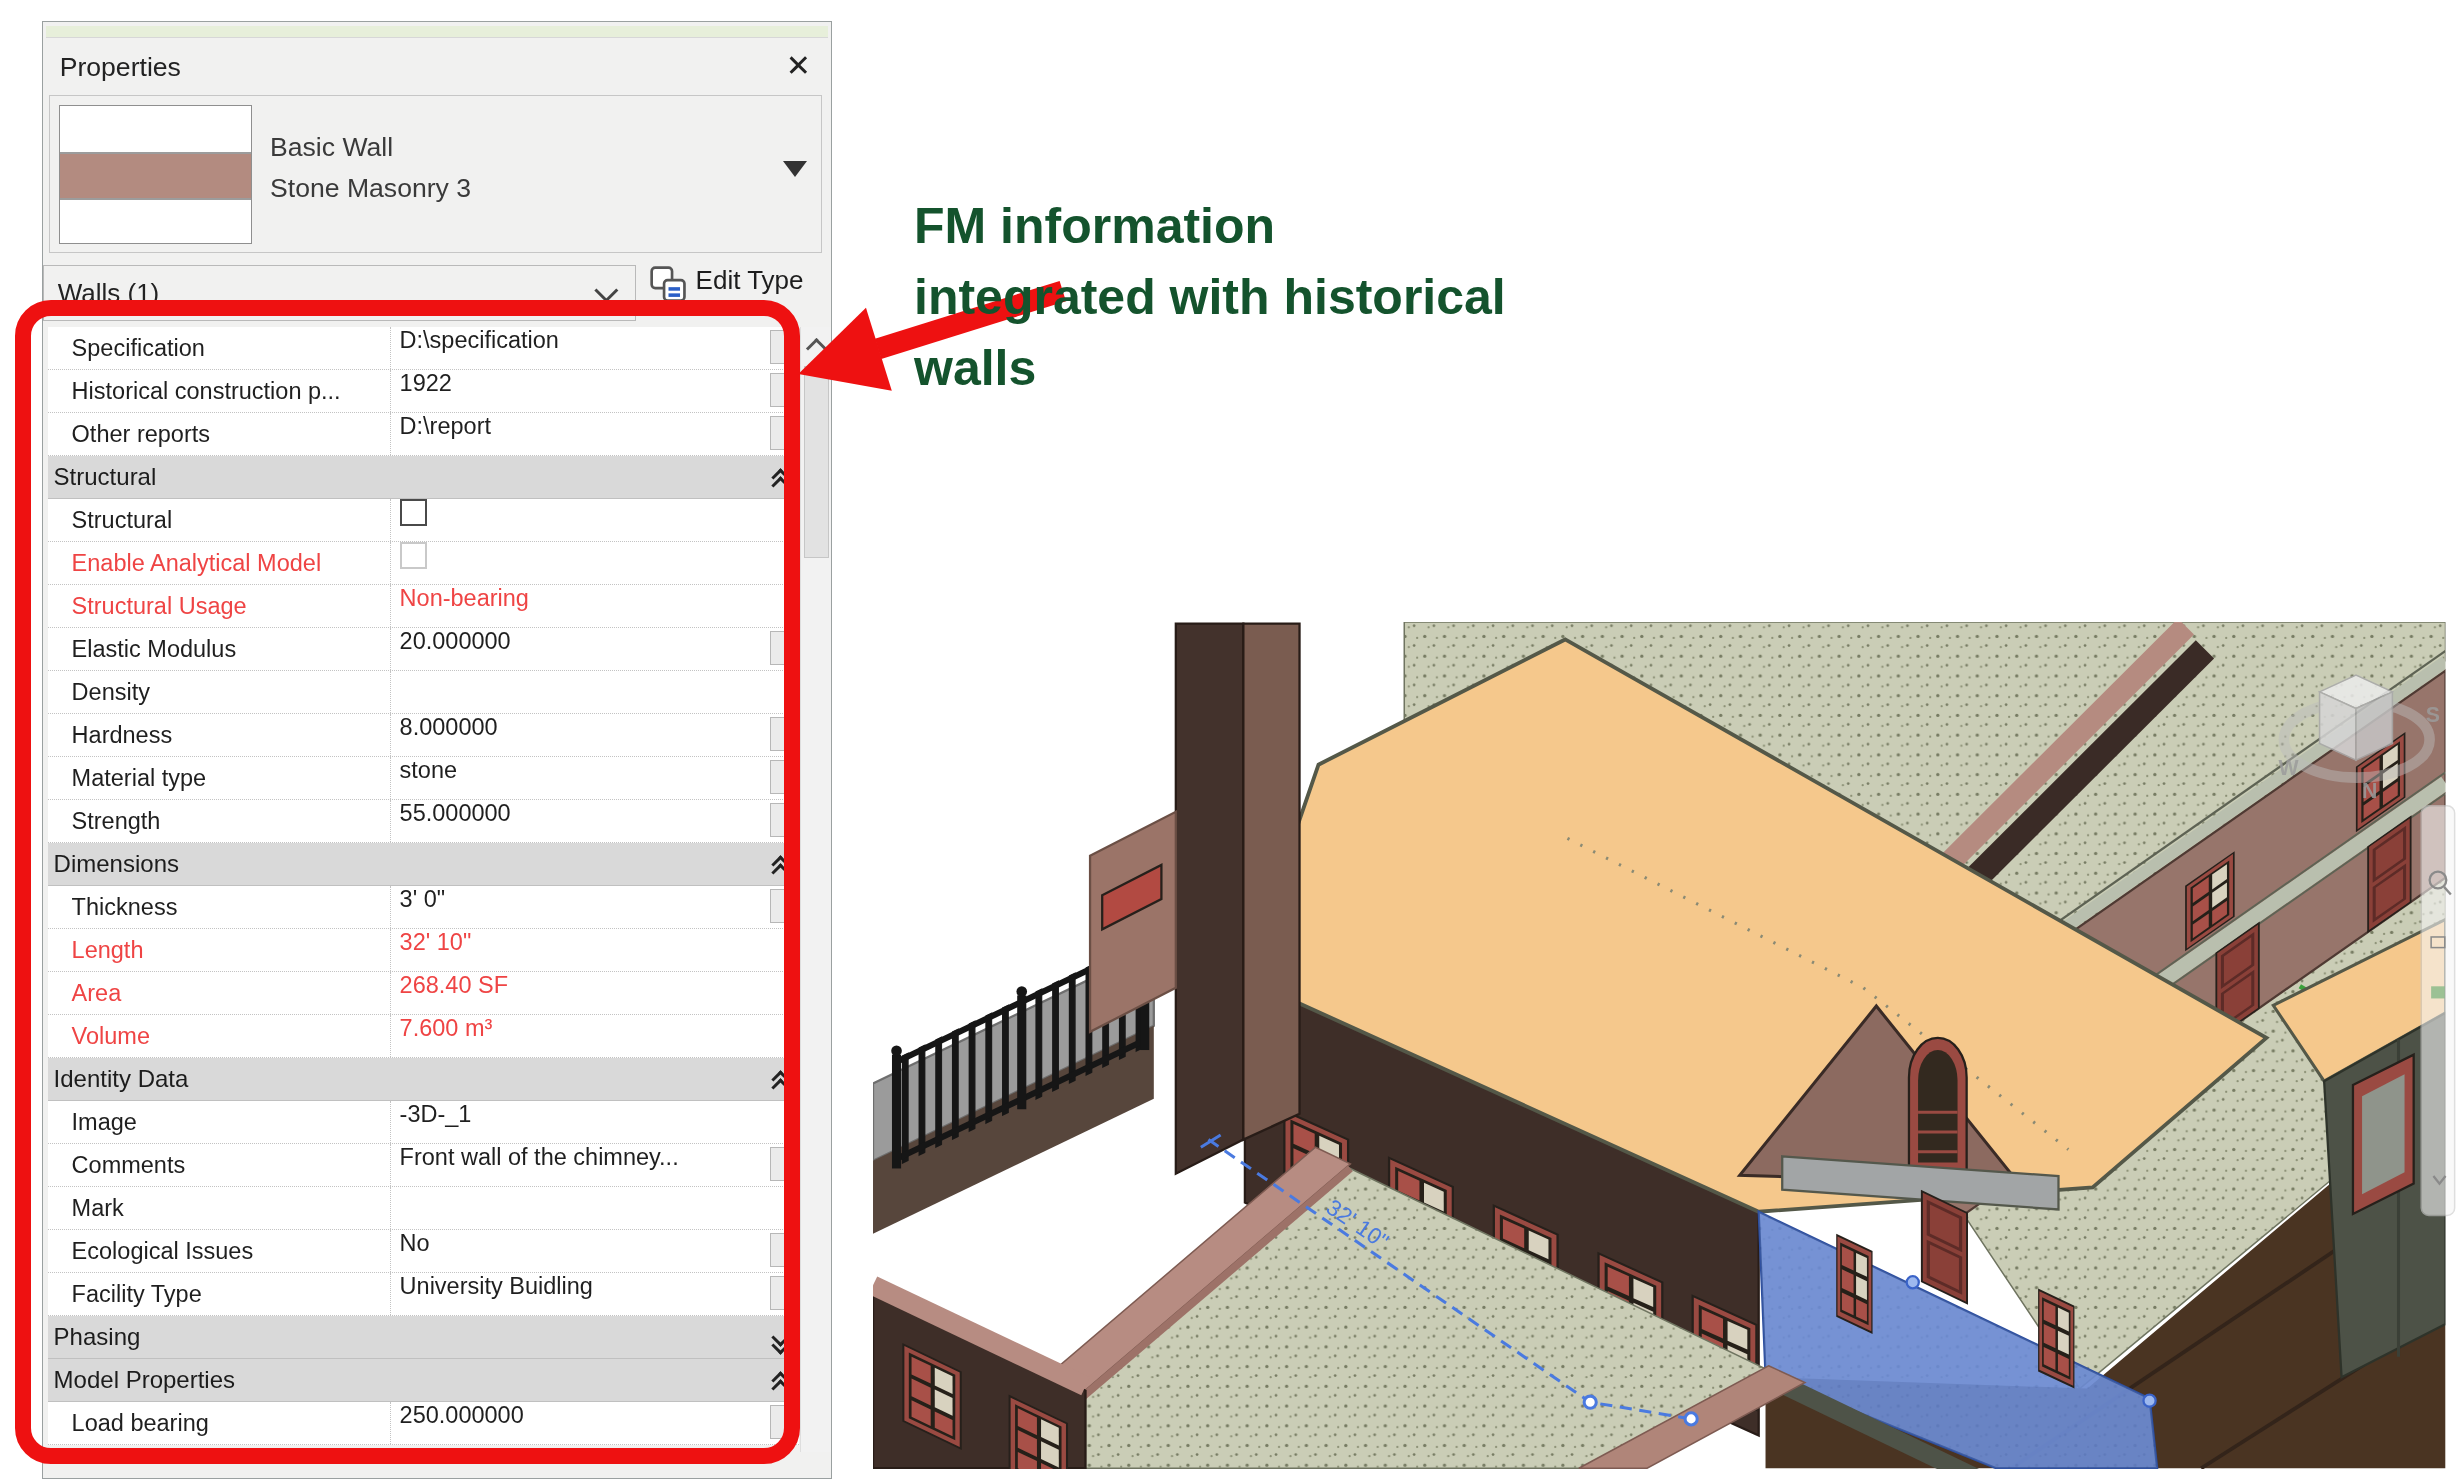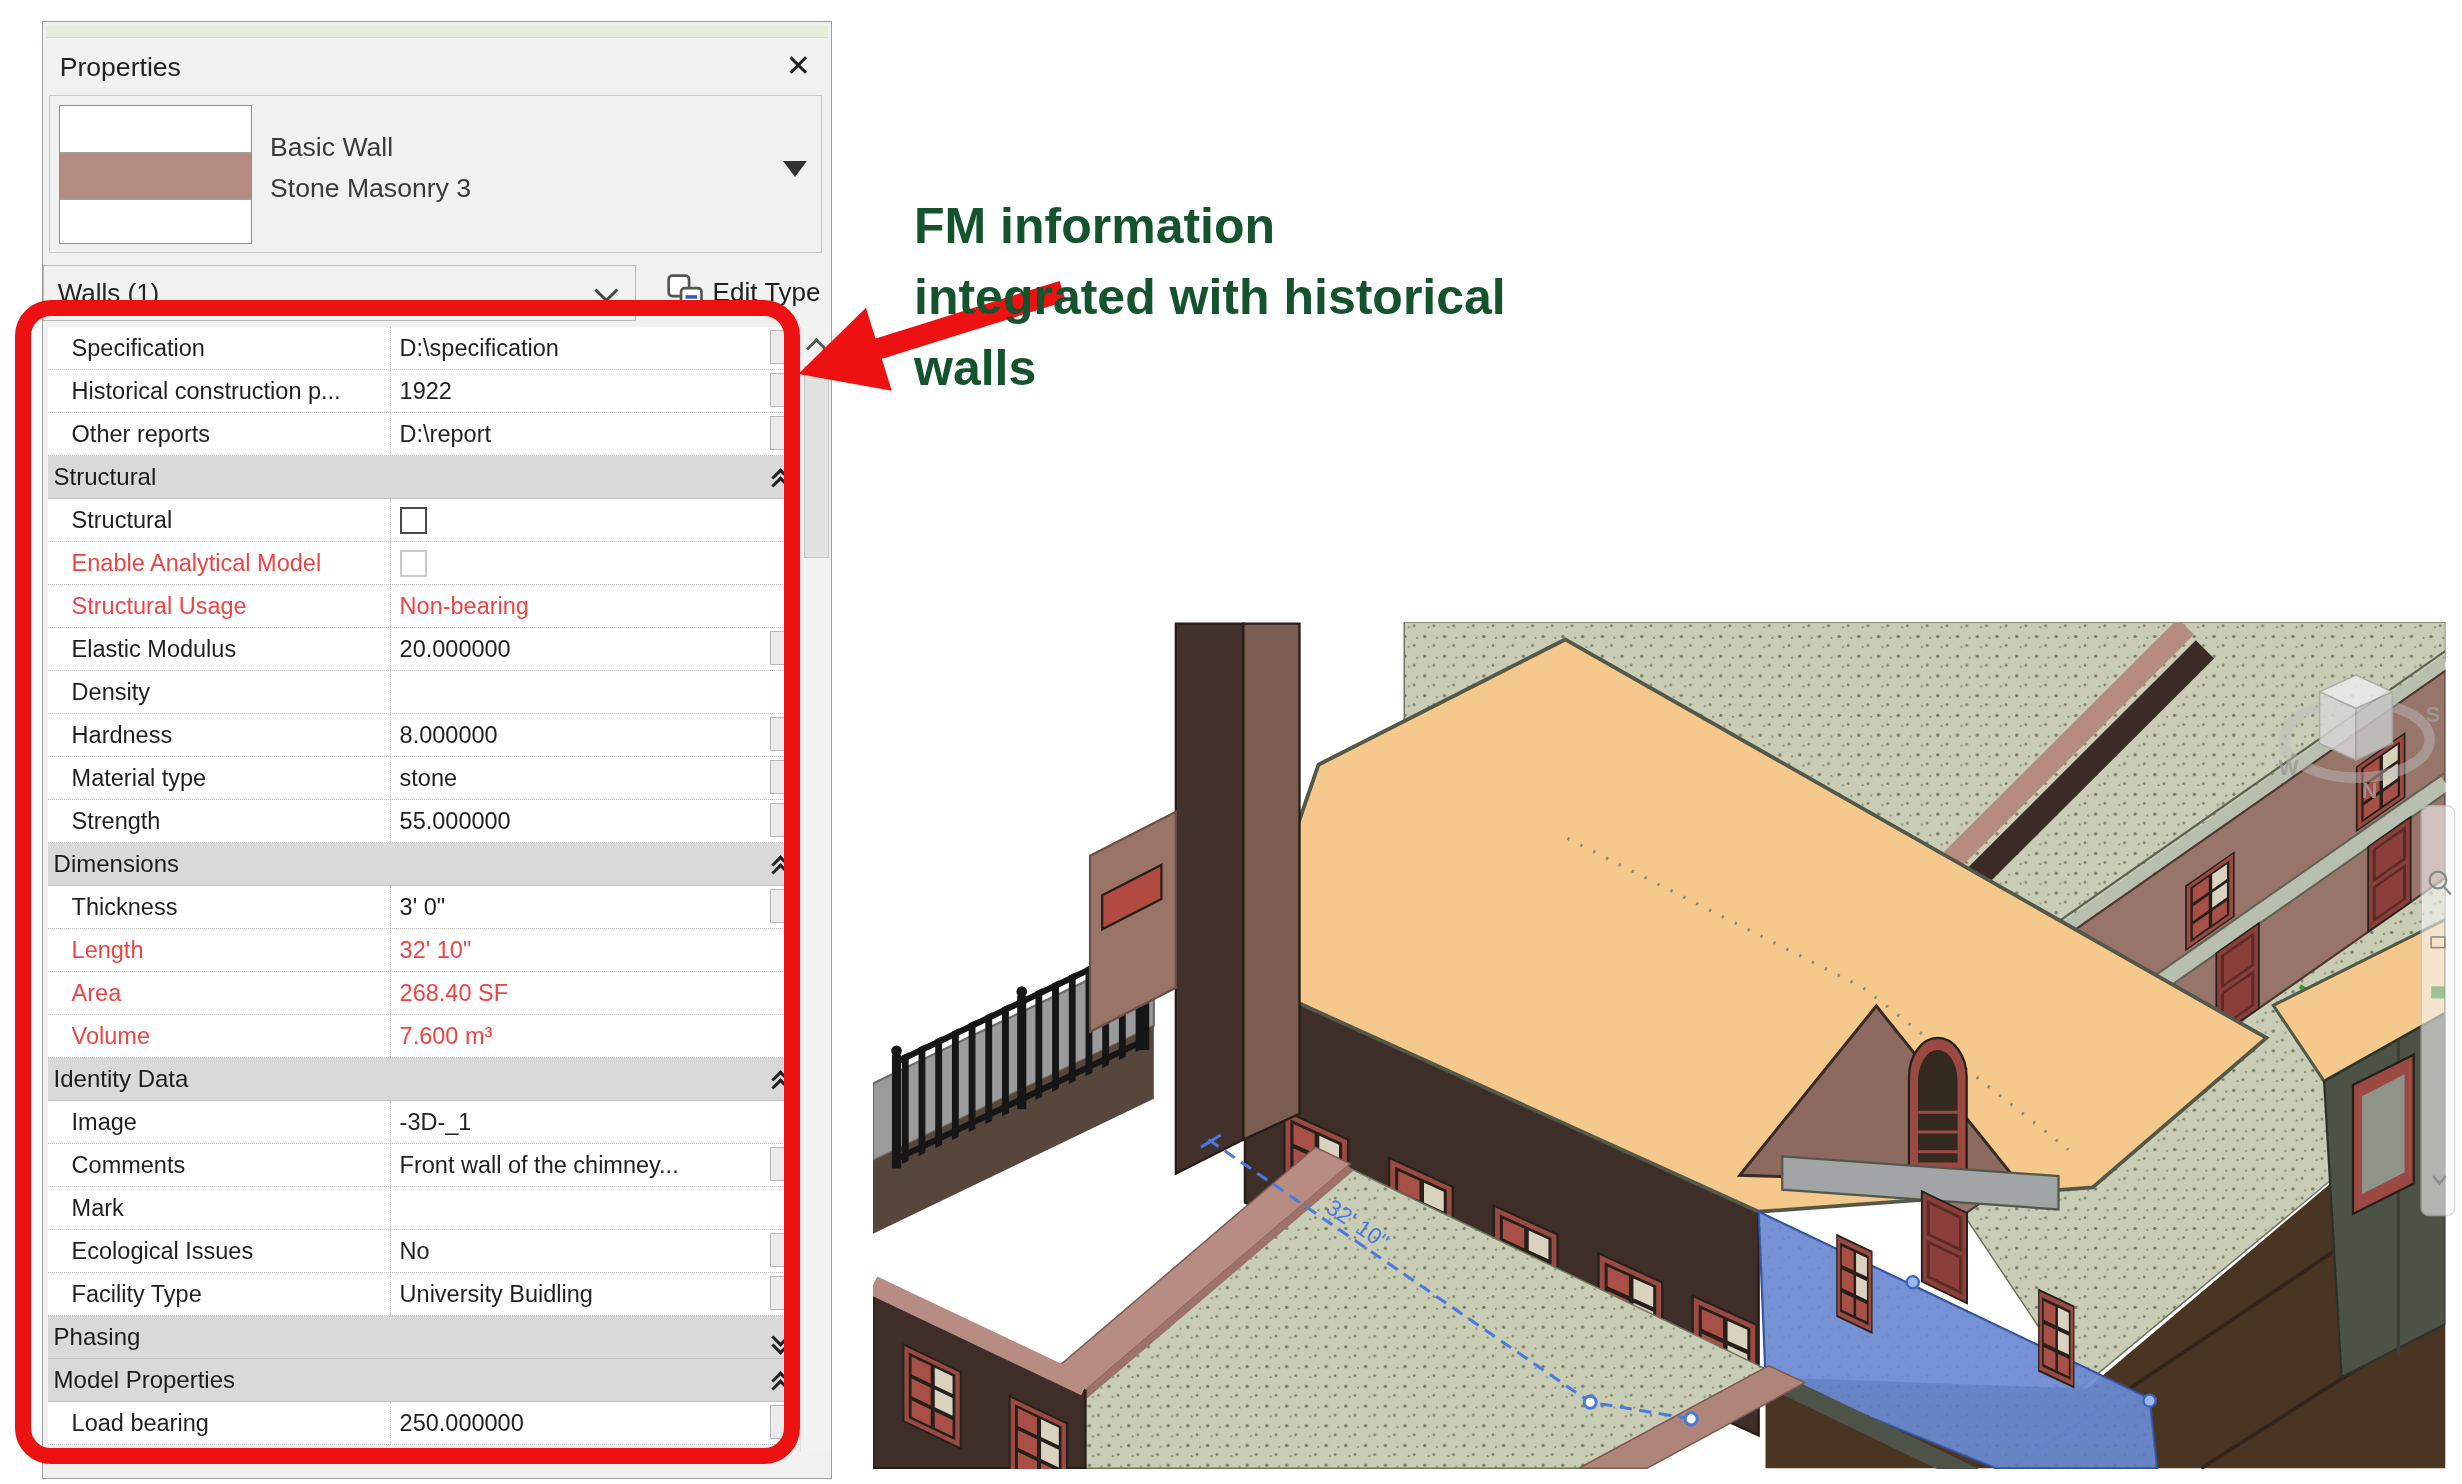--- a/index.html
+++ b/index.html
@@ -20,32 +20,32 @@
   .tlabel1{position:absolute;left:220px;top:36px;font-size:26.6px;color:#3a3a3a;}
   .tlabel2{position:absolute;left:220px;top:77px;font-size:26.6px;color:#3a3a3a;}
   .ddown{position:absolute;right:13.7px;top:65px;width:0;height:0;border-left:12px solid transparent;
          border-right:12px solid transparent;border-top:16.7px solid #333;}
   .wallsrow{position:absolute;left:0px;top:238px;width:100%;height:65px;}
   .combo{position:absolute;left:0px;top:4.6px;width:593px;height:56px;background:#f1f1f0;
          border:1.5px solid #b9b9b9;box-sizing:border-box;}
   .combo .ctext{position:absolute;left:13.7px;top:12px;font-size:26px;color:#222;}
   .chev-down{position:absolute;right:20px;top:16.7px;width:13.7px;height:13.7px;
              border-right:3px solid #444;border-bottom:3px solid #444;transform:rotate(45deg);}
-  .edittype{position:absolute;left:623px;top:4.6px;width:167px;height:56px;display:flex;align-items:center;cursor:pointer;}
+  .edittype{position:absolute;left:606px;top:4.6px;width:167px;height:56px;display:flex;cursor:pointer;}
   .edittype .etlabel{font-size:26px;color:#1d1d1d;margin-left:7.6px;}
 
   
   .ptable{position:absolute;left:4.6px;top:305px;width:751px;}
   .prow{display:flex;height:43px;box-sizing:border-box;border-bottom:1.5px dotted #c3c3c3;background:#ffffff;}
   .prow.header{background:#d9d9d9;border-bottom:1.5px solid #c0c0c0;align-items:center;
                justify-content:space-between;padding:0 12px 0 6px;}
   .hlabel{font-size:24px;color:#1c1c1c;}
   .plabel{width:343px;display:flex;align-items:center;padding-left:24px;font-size:23.5px;color:#1f1f1f;
           border-right:1.5px dotted #c3c3c3;box-sizing:border-box;}
-  .pvalue{flex:1;position:relative;display:flex;align-items:center;padding-left:9px;font-size:23.5px;color:#1f1f1f;}
+  .pvalue{flex:1;position:relative;display:flex;padding-left:9px;font-size:23.5px;color:#1f1f1f;}
   .prow.disabled .plabel,.prow.disabled .pvalue{color:#ef4444;}
   .stub{position:absolute;right:1.5px;top:3px;width:27px;height:34px;background:#ebebeb;border:1.5px solid #b7b7b7;box-sizing:border-box;}
   .cbox{width:23px;height:23px;border:2.3px solid #4a4a4a;background:#fff;display:inline-block;}
   .prow.disabled .cbox{border-color:#c9c9c9;}
   .dblchev i{display:block;width:10px;height:10px;border-left:3px solid #222;border-top:3px solid #222;margin:0 auto -5.3px auto;}
   .dblchev.up i{transform:rotate(45deg);}
   .dblchev.down i{transform:rotate(225deg);}
   .dblchev{display:inline-block;padding-top:3px;cursor:pointer;}
 
   .vscroll{position:absolute;left:757px;top:305px;width:30px;height:1125px;background:#f2f2f2;border-left:1.5px solid #dedede;}

